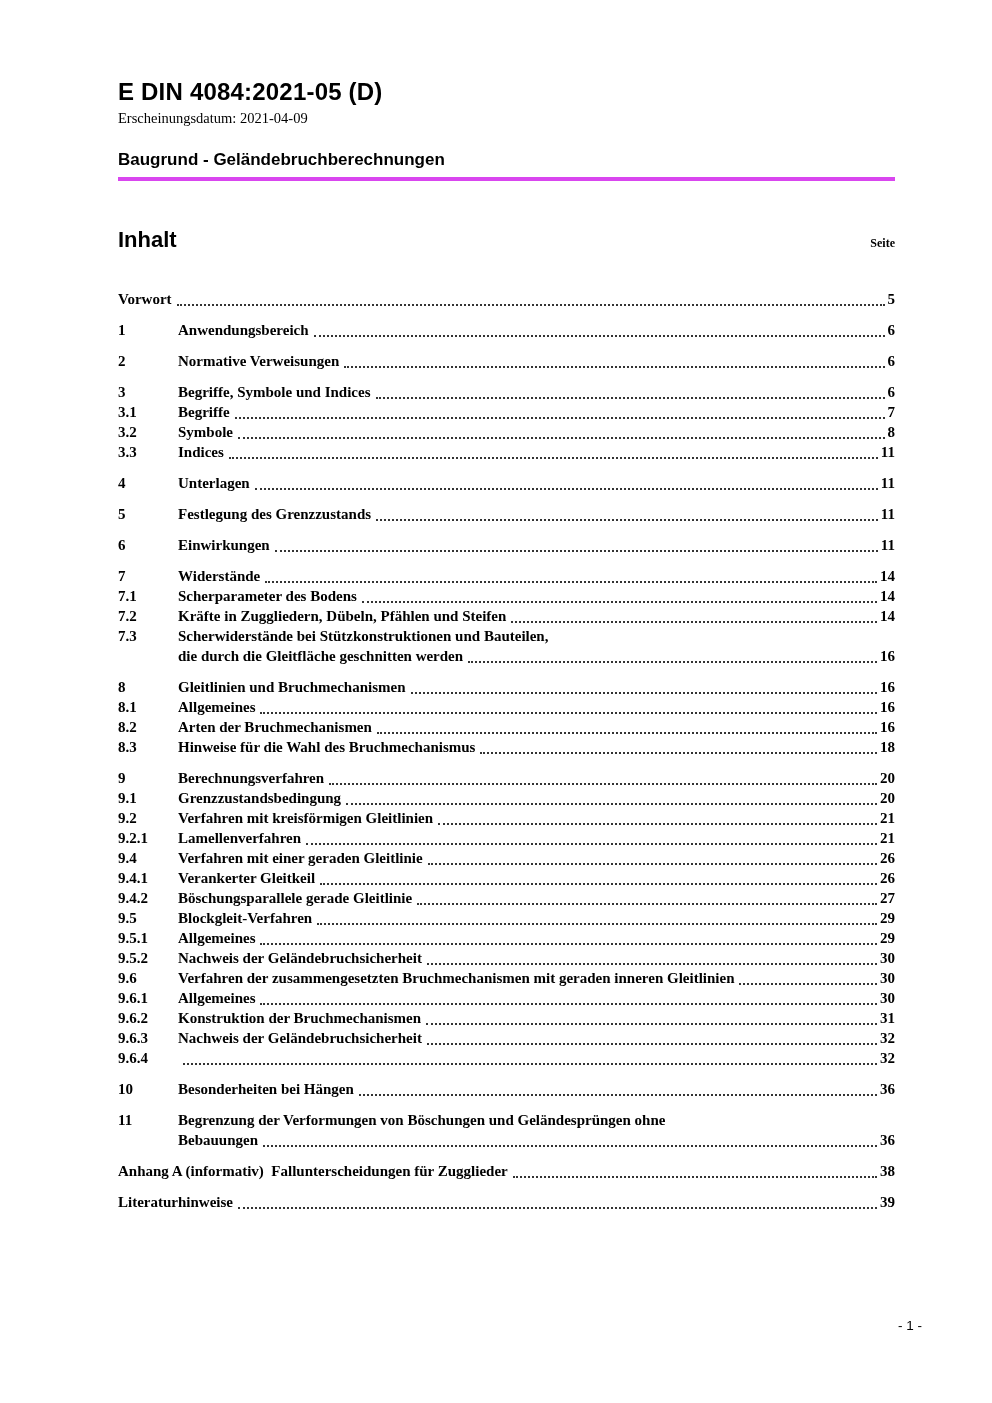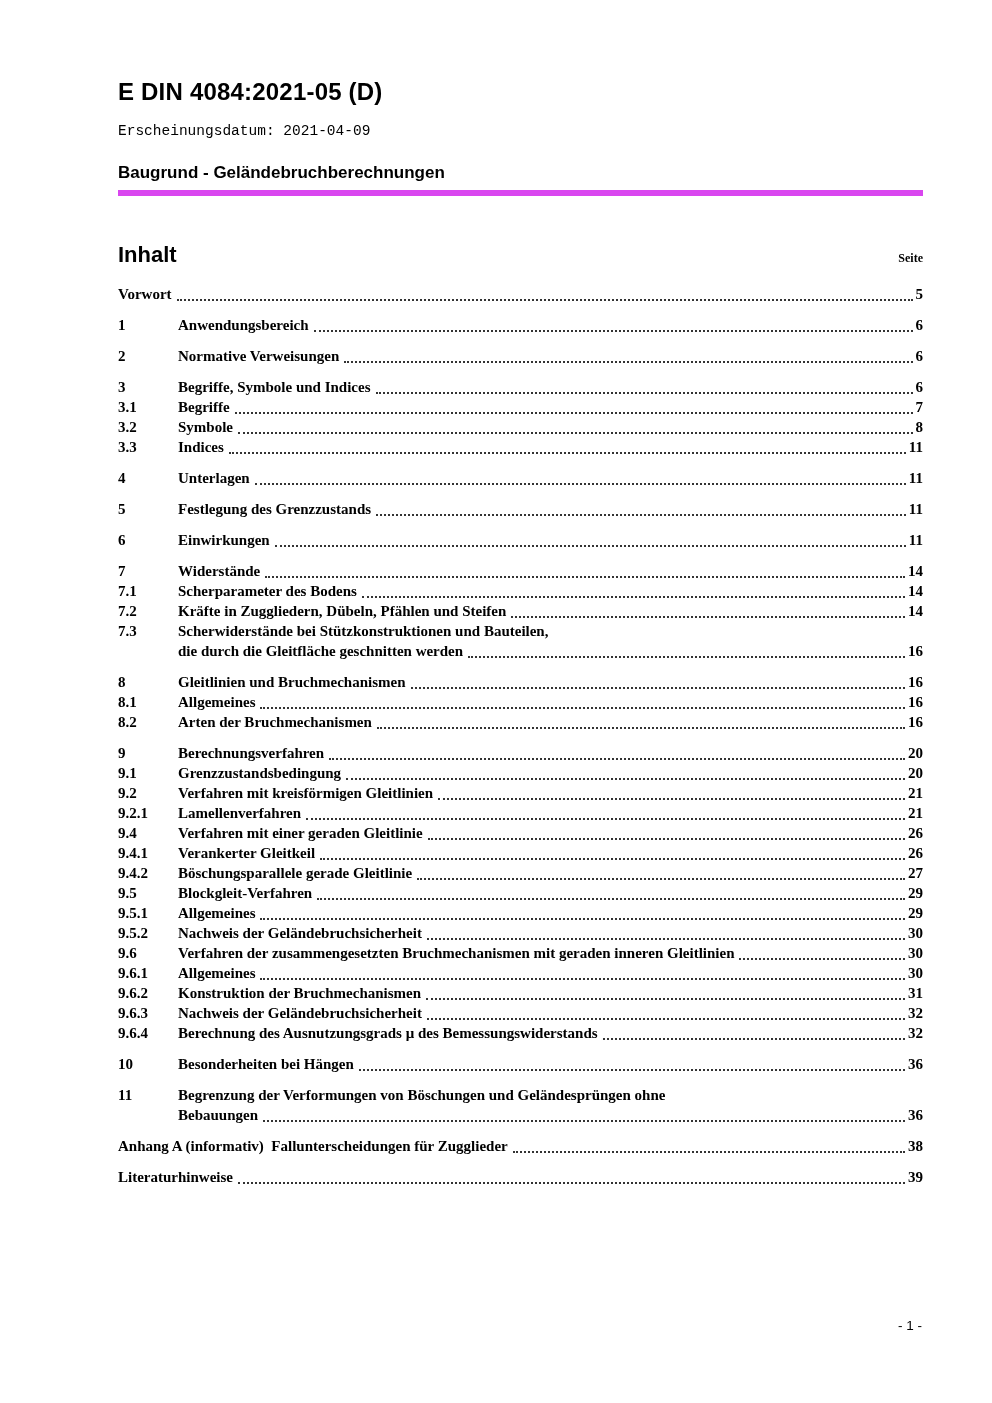--- a/index.html
+++ b/index.html
@@ -8,61 +8,61 @@
     width: 992px;
     height: 1403px;
     position: relative;
     overflow: hidden;
     font-family: "Liberation Serif", serif;
     color: #000;
   }
   .page {
     position: absolute;
     inset: 0;
-    padding: 78px 69px 0 118px;
+    padding: 78px 97px 0 118px;
   }
   .doc-title {
     font-family: "Liberation Sans", sans-serif;
     font-weight: bold;
     font-size: 24px;
     line-height: 28px;
     letter-spacing: 0.2px;
   }
   .doc-date {
-    font-family: Liberation Mono, monospace;
+    font-family: Liberation Serif, serif;
     font-size: 14.5px;
     line-height: 19px;
-    margin-top: 16px;
+    margin-top: 3px;
   }
   .doc-subtitle {
     font-family: "Liberation Sans", sans-serif;
     font-weight: bold;
     font-size: 17px;
     line-height: 21px;
     margin-top: 21px;
     padding-bottom: 7px;
-    border-bottom: 6px solid #d946ef;
+    border-bottom: 4px solid #d946ef;
   }
   .toc-header {
     display: flex;
     justify-content: space-between;
     align-items: baseline;
     margin-top: 46px;
   }
   .toc-heading {
     font-family: "Liberation Sans", sans-serif;
     font-weight: bold;
     font-size: 22px;
     line-height: 26px;
   }
   .page-col-label {
     font-weight: bold;
     font-size: 12px;
   }
-  .toc { margin-top: 16px; }
+  .toc { margin-top: 36px; }
   .toc-row {
     display: flex;
     align-items: baseline;
     font-weight: bold;
     font-size: 15px;
     line-height: 20px;
     cursor: pointer;
   }
   .toc-row.gap { margin-top: 11px; }
   .toc-row .num {
@@ -202,20 +202,26 @@
         <span class="title">Allgemeines</span>
         <span class="leader"></span>
         <span class="pagenum">16</span>
       </div>
       <div class="toc-row">
         <span class="num">8.2</span>
         <span class="title">Arten der Bruchmechanismen</span>
         <span class="leader"></span>
         <span class="pagenum">16</span>
       </div>
+      <div class="toc-row">
+        <span class="num">8.3</span>
+        <span class="title">Hinweise für die Wahl des Bruchmechanismus</span>
+        <span class="leader"></span>
+        <span class="pagenum">18</span>
+      </div>
       <div class="toc-row gap">
         <span class="num">9</span>
         <span class="title">Berechnungsverfahren</span>
         <span class="leader"></span>
         <span class="pagenum">20</span>
       </div>
       <div class="toc-row">
         <span class="num">9.1</span>
         <span class="title">Grenzzustandsbedingung</span>
         <span class="leader"></span>
@@ -288,21 +294,20 @@
         <span class="pagenum">31</span>
       </div>
       <div class="toc-row">
         <span class="num">9.6.3</span>
         <span class="title">Nachweis der Geländebruchsicherheit</span>
         <span class="leader"></span>
         <span class="pagenum">32</span>
       </div>
       <div class="toc-row">
         <span class="num">9.6.4</span>
-        <span class="title">Berechnung des Ausnutzungsgrads μ des Bemessungswiderstands</span>
         <span class="leader"></span>
         <span class="pagenum">32</span>
       </div>
       <div class="toc-row gap">
         <span class="num">10</span>
         <span class="title">Besonderheiten bei Hängen</span>
         <span class="leader"></span>
         <span class="pagenum">36</span>
       </div>
       <div class="toc-row gap">

